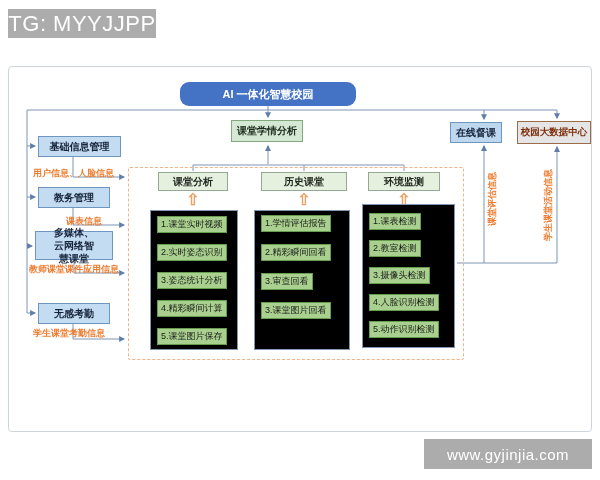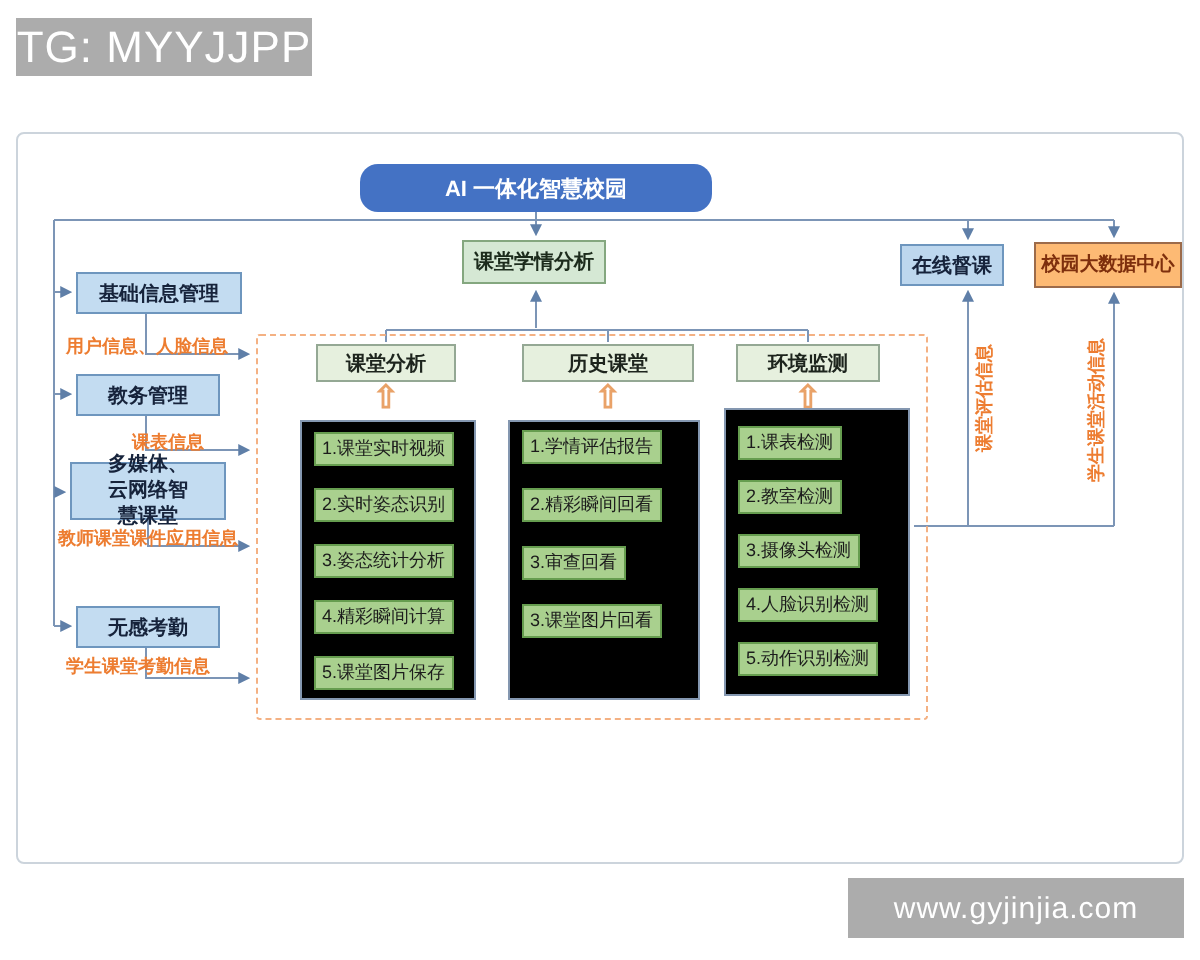--- a/index.html
+++ b/index.html
@@ -41,21 +41,21 @@
   .c1{left:150px;top:210px;width:88px;height:140px;}
   .c2{left:254px;top:210px;width:96px;height:140px;}
   .c3{left:362px;top:204px;width:93px;height:144px;}
   .item{width:fit-content;background:#a9d08e;border:1px solid #669d4f;font-size:9px;
         line-height:15px;padding:0 3px;color:#1c1c1c;margin-left:6px;white-space:nowrap;}
   .c1 .item{margin-top:11px;} .c1 .item:first-child{margin-top:5px;}
   .c2 .item{margin-top:12px;} .c2 .item:first-child{margin-top:4px;}
   .c3 .item{margin-top:10px;} .c3 .item:first-child{margin-top:8px;}
   .rb1{left:450px;top:122px;width:52px;height:21px;background:#bdd7ee;border:1px solid #6e96be;
        font-weight:bold;font-size:10px;color:#16233b;}
-  .rb2{left:517px;top:121px;width:74px;height:23px;background:#fdba74;border:1px solid #9c6b4a;
+  .rb2{left:517px;top:121px;width:74px;height:23px;background:#e5e5e5;border:1px solid #9c6b4a;
        font-weight:bold;font-size:9.5px;color:#7e2f0d;}
   .vlabel{position:absolute;color:#ed7d31;font-size:9px;font-weight:bold;white-space:nowrap;
           transform:rotate(-90deg);z-index:3;text-align:center;}
   .v1{left:463px;top:194px;width:58px;height:10px;line-height:10px;}
   .v2{left:511px;top:200px;width:74px;height:10px;line-height:10px;}
 </style>
 </head>
 <body>
 
 <div class="stage">

